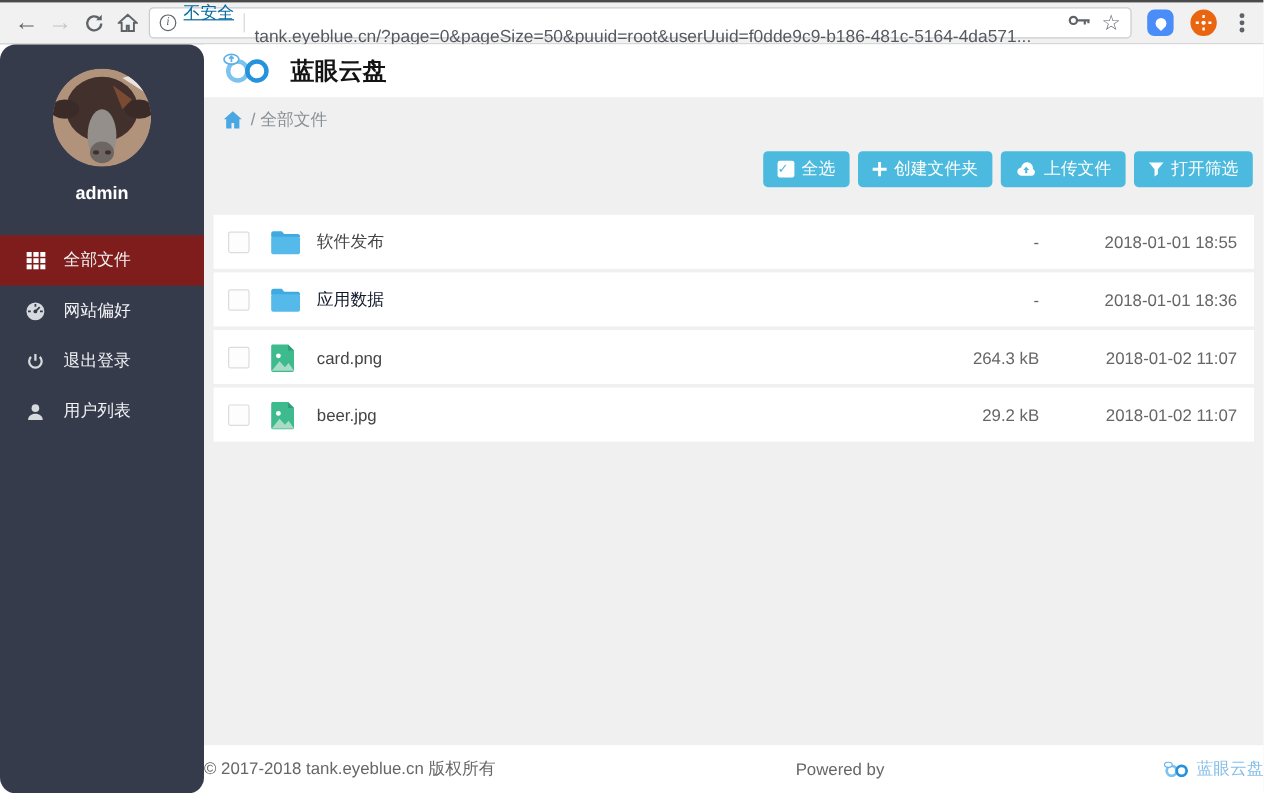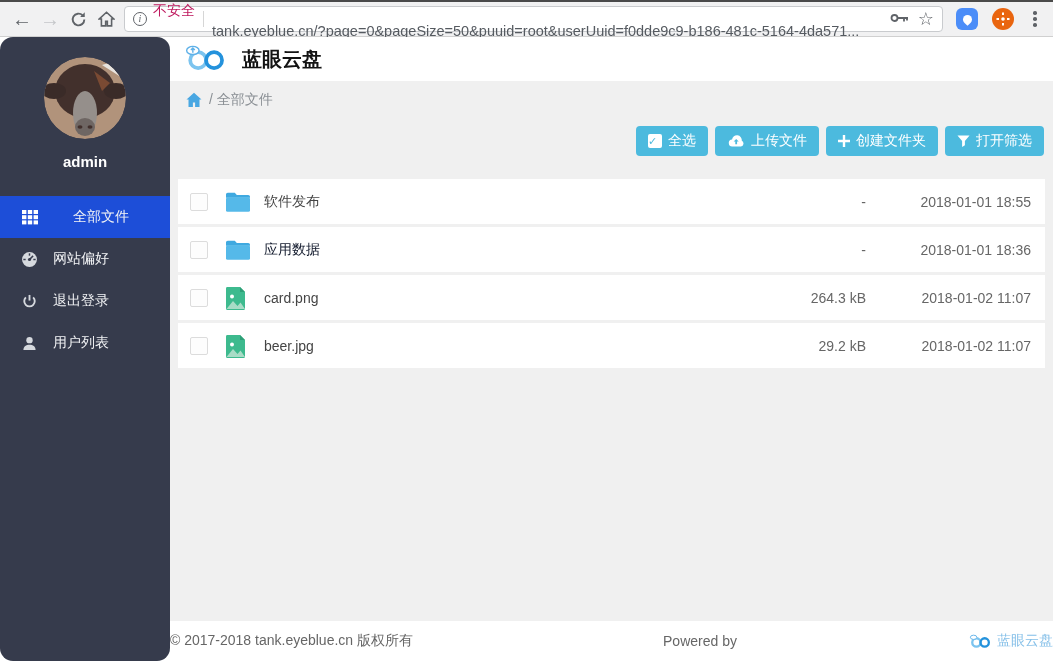--- a/index.html
+++ b/index.html
@@ -12,21 +12,21 @@
     border-bottom:1px solid #d0d0d0; display:flex; align-items:center; padding:0 8px; flex:0 0 auto; }
   .nav-btn { width:28px; height:28px; display:flex; align-items:center; justify-content:center;
     color:#5f6368; font-size:20px; cursor:pointer; }
   .nav-btn.disabled { color:#c4c6c9; }
   .nav-btn svg { display:block; }
   .url-bar { flex:1; height:26px; background:#fff; border:1px solid #c9cbce; border-radius:4px;
     margin:0 6px 0 4px; display:flex; align-items:center; padding:0 8px; min-width:0; }
   .info-icon { width:14px; height:14px; border:1.3px solid #5f6368; border-radius:50%;
     color:#5f6368; font-size:10px; line-height:12px; text-align:center; font-style:italic;
     font-family:"Liberation Serif",serif; flex:0 0 auto; }
-  .security-label { color:#be185d; font-size:14px; margin:0 8px 16px 6px; white-space:nowrap; }
+  .security-label { color:#0369a1; font-size:14px; margin:0 8px 16px 6px; white-space:nowrap;text-decoration:underline; }
   .url-sep { width:1px; height:16px; background:#d6d6d6; margin-right:8px; }
   .url-text { color:#555a60; font-size:14.5px; white-space:nowrap; overflow:hidden; flex:1;margin-top:24px; }
   .url-bar .right-ico { flex:0 0 auto; margin-left:8px; color:#5f6368; }
   .star { font-size:18px; color:#5f6368; }
   .ext-blue { width:22px; height:22px; border-radius:6px; background:#4b8df8; margin:0 7px;
     display:flex; align-items:center; justify-content:center; }
   .ext-blue .drop { width:9px; height:9px; background:#fff; border-radius:50% 50% 50% 0;
     transform:rotate(-45deg); }
   .ext-orange { width:22px; height:22px; border-radius:50%; background:#e9650f; margin:0 7px;
     display:flex; align-items:center; justify-content:center; }
@@ -40,21 +40,21 @@
   
   .sidebar { width:170px; background:#363b4c; color:#fff; flex:0 0 auto;
     display:flex; flex-direction:column;border-radius:13px; }
   .avatar-wrap { display:flex; flex-direction:column; align-items:center; padding-top:20px; }
   .avatar { width:82px; height:82px; border-radius:50%; overflow:hidden; }
   .avatar svg { display:block; }
   .username { margin-top:14px; font-size:15px; font-weight:bold; color:#fff; }
   .nav { margin-top:26px; }
   .nav-item { height:42px; display:flex; align-items:center; padding-left:21px;
     font-size:14px; color:#f2f3f5; cursor:pointer; }
-  .nav-item.active { background:#1d4ed8;gap:20px; }
+  .nav-item.active { background:#7f1d1d; }
   .nav-item .ni-icon { width:17px; height:17px; margin-right:15px; color:#d6d9de;
     display:flex; align-items:center; justify-content:center; }
   .nav-item.active .ni-icon { color:#fff; }
 
   
   .main { flex:1; display:flex; flex-direction:column; background:#f0f0f0; min-width:0; }
   .site-header { height:44px; background:#fff; display:flex; align-items:center;
     padding-left:14px; flex:0 0 auto; }
   .site-title { font-size:20px; font-weight:bold; color:#141414; margin-left:12px; }
   .breadcrumb { height:38px; display:flex; align-items:center; padding-left:16px;
@@ -250,34 +250,34 @@
         <span>/ 全部文件</span>
       </div>
 
       <div class="toolbar">
         <button class="btn">
           <span class="b-ico chk-ico">✓</span>
           <span>全选</span>
         </button>
         <button class="btn">
           <span class="b-ico">
+            <svg width="12" height="12" viewBox="0 0 12 12">
+                <path d="M6 0v12M0 6h12" stroke="#fff" stroke-width="2.4"></path>
+              </svg>
+          </span>
+          <span>创建文件夹</span>
+        </button>
+        <button class="btn">
+          <span class="b-ico">
             <svg width="18" height="13" viewBox="0 0 20 14">
                 <path d="M16.4 6.2A5.4 5.4 0 0 0 5.6 4.8 3.9 3.9 0 0 0 6.2 12.6h9.3a3.4 3.4 0 0 0 .9-6.4z" fill="#fff"></path>
                 <path d="M10.2 4.2l2.8 2.9h-1.8v3h-2v-3H7.4z" fill="#4cbade"></path>
               </svg>
           </span>
           <span>上传文件</span>
-        </button>
-        <button class="btn">
-          <span class="b-ico">
-            <svg width="12" height="12" viewBox="0 0 12 12">
-                <path d="M6 0v12M0 6h12" stroke="#fff" stroke-width="2.4"></path>
-              </svg>
-          </span>
-          <span>创建文件夹</span>
         </button>
         <button class="btn">
           <span class="b-ico">
             <svg width="13" height="13" viewBox="0 0 14 14">
                 <polygon points="0.5,0.5 13.5,0.5 8.5,6.5 8.5,11 5.5,13 5.5,6.5" fill="#fff"></polygon>
               </svg>
           </span>
           <span>打开筛选</span>
         </button>
       </div>

